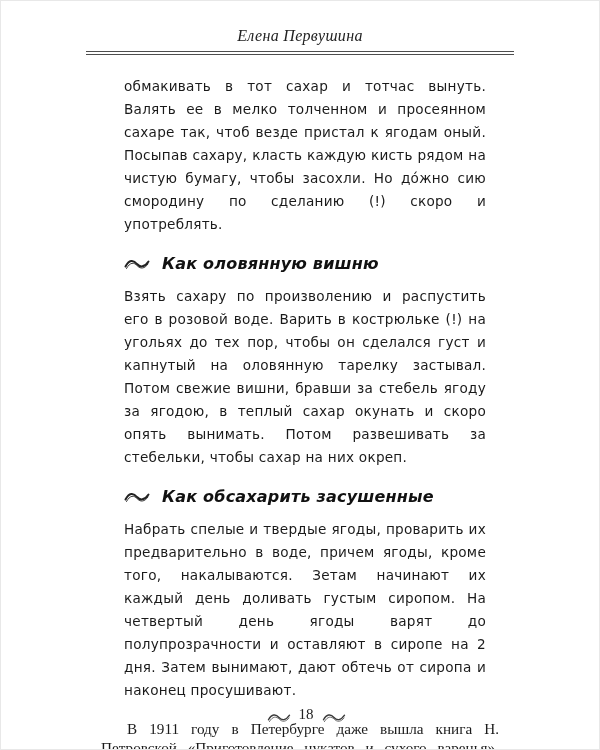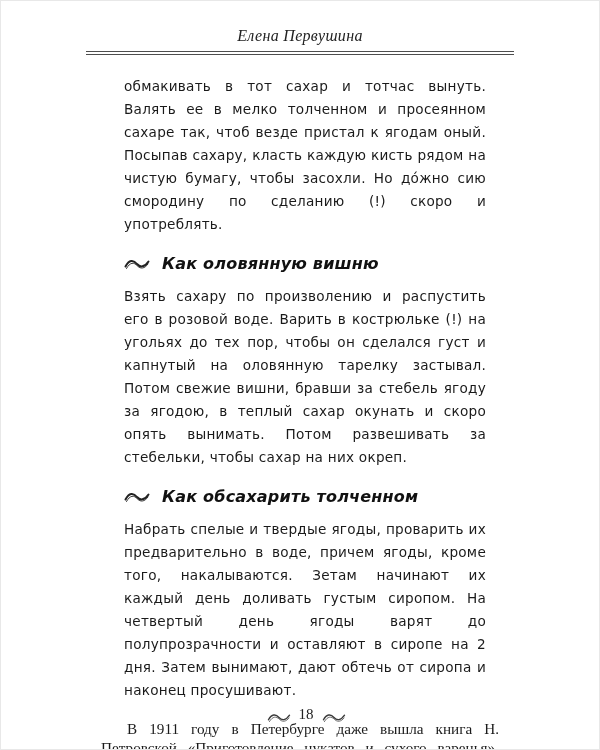--- a/index.html
+++ b/index.html
@@ -128,21 +128,21 @@
 
     <p class="recipe-par">Взять сахару по произволению и распустить его в розовой воде. Варить в кострюльке (!) на угольях до тех пор, чтобы он сделался густ и капнутый на оловянную тарелку застывал. Потом свежие вишни, бравши за стебель ягоду за ягодою, в теплый сахар окунать и скоро опять вынимать. Потом развешивать за стебельки, чтобы сахар на них окреп.</p>
 
     <div class="section-heading">
       <span class="swash">
         <svg viewBox="0 0 26 12" width="26" height="12">
           <path d="M1.5 8.5 C 5 1.5, 9.5 1.5, 13 6 C 16 9.5, 20.5 9.5, 24.5 3.5" fill="none" stroke="#222" stroke-width="2" stroke-linecap="round"></path>
           <path d="M2.5 10.5 C 6 4, 10 4, 13.5 8 C 16.5 11, 20.5 11, 24 6" fill="none" stroke="#222" stroke-width="0.9" stroke-linecap="round"></path>
         </svg>
       </span>
-      <span>Как обсахарить толченном</span>
+      <span>Как обсахарить засушенные</span>
     </div>
 
     <p class="recipe-par">Набрать спелые и твердые ягоды, проварить их предварительно в воде, причем ягоды, кроме того, накалываются. Зетам начинают их каждый день доливать густым сиропом. На четвертый день ягоды варят до полупрозрачности и оставляют в сиропе на 2 дня. Затем вынимают, дают обтечь от сиропа и наконец просушивают.</p>
   </div>
 
   <div class="narrative">
     <p class="narr-par">В 1911 году в Петербурге даже вышла книга Н. Петровской «Приготовление цукатов и сухого варенья», благодаря которой любой желающий мог составить конкуренцию семье Балабухи. В предисловии автор пишет: «Под именем цукатов подразумеваются исключительно засушенные фрукты, а сухим вареньем называют засахаренные ягоды. Так, например, у нас славится киевское и смоленское сухое варенье, в особенности первое».</p>
 
   </div>
 

